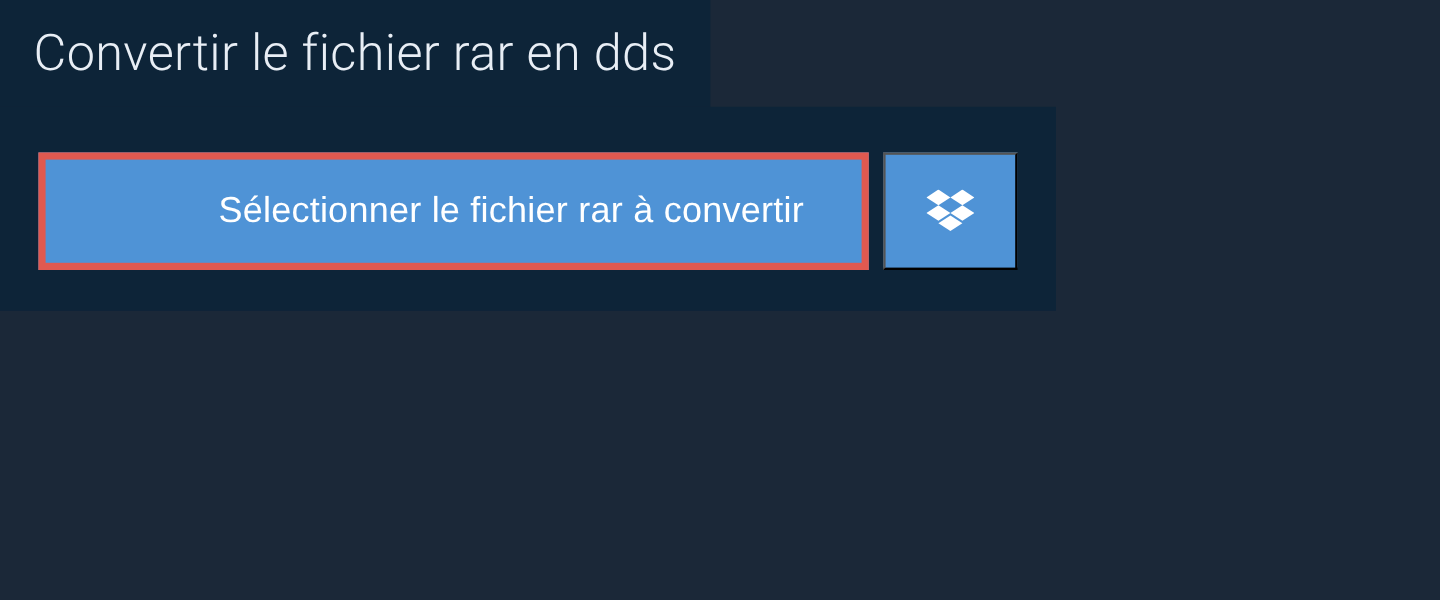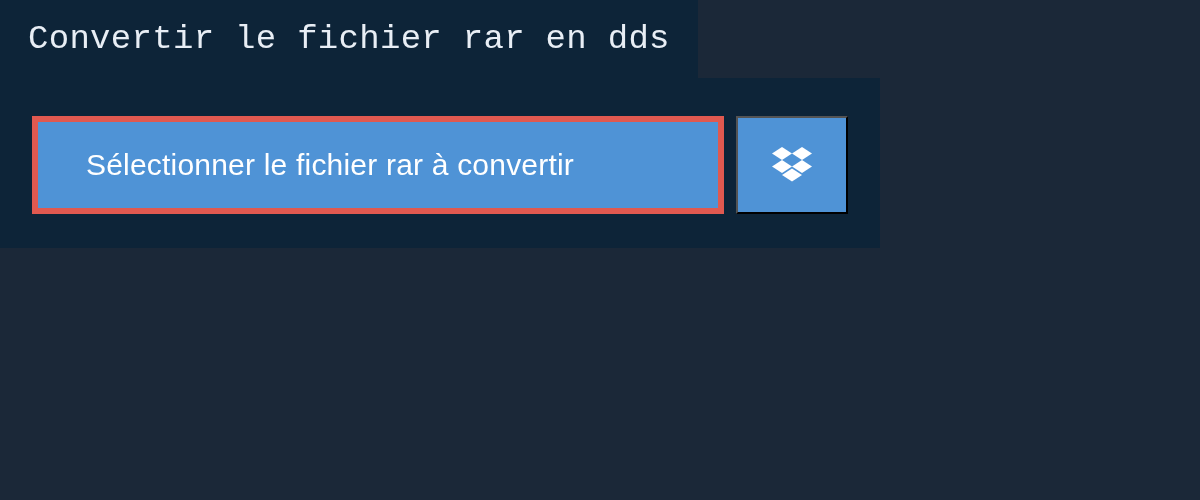--- a/index.html
+++ b/index.html
@@ -15,24 +15,23 @@
       overflow: hidden;
     }
     .header-bar {
       background: #0d2438;
       padding: 20px 28px;
       display: inline-block;
       min-width: 560px;
     }
     .header-title {
       color: #e8eef5;
-      font-size: 34px;
+      font-size: 42px;
       font-weight: 300;
       letter-spacing: 0.3px;
-      font-family: Liberation Mono, monospace;
     }
     .content-panel {
       background: #0d2438;
       margin-top: 0;
       padding: 38px 32px 34px 32px;
       width: 880px;
     }
     .button-row {
       display: flex;
       gap: 12px;
@@ -41,21 +40,21 @@
     .select-file-button {
       background: #4f93d6;
       border: 6px solid #e05950;
       color: #ffffff;
       font-size: 30px;
       font-weight: 300;
       padding: 26px 48px;
       cursor: pointer;
       display: flex;
       align-items: center;
-      justify-content: flex-start;
+      justify-content: flex-end;
       flex: 1;
       letter-spacing: 0.2px;
     }
     .dropbox-button {
       background: #4f93d6;
       width: 112px;
       display: flex;
       align-items: center;
       justify-content: center;
       cursor: pointer;

